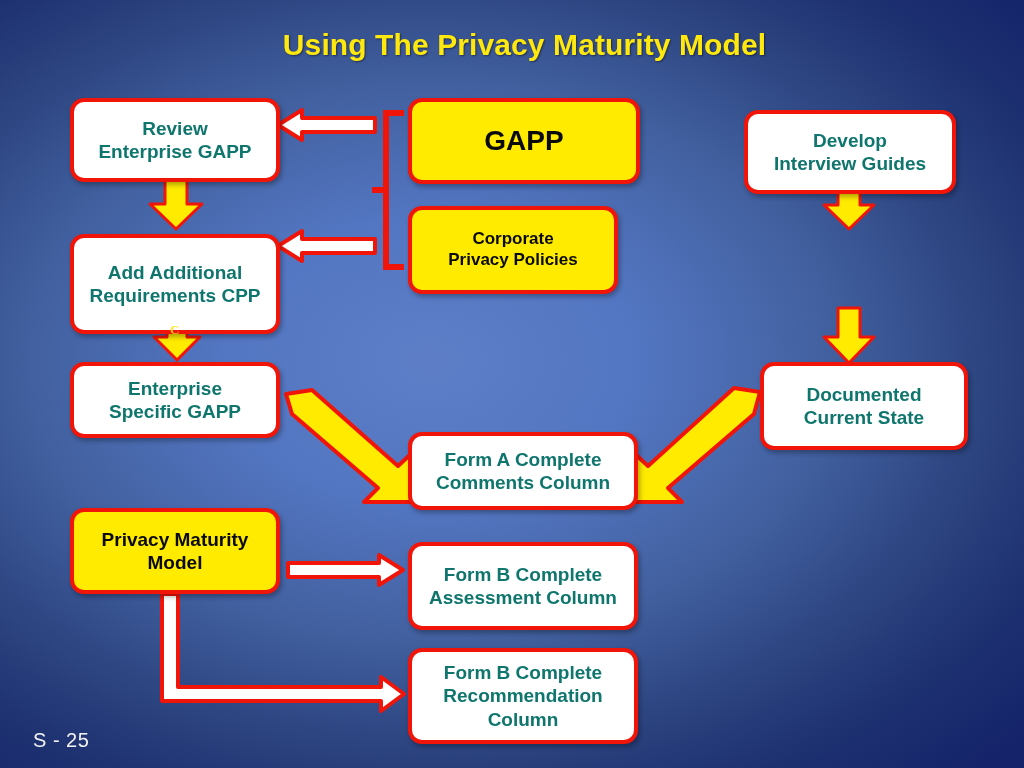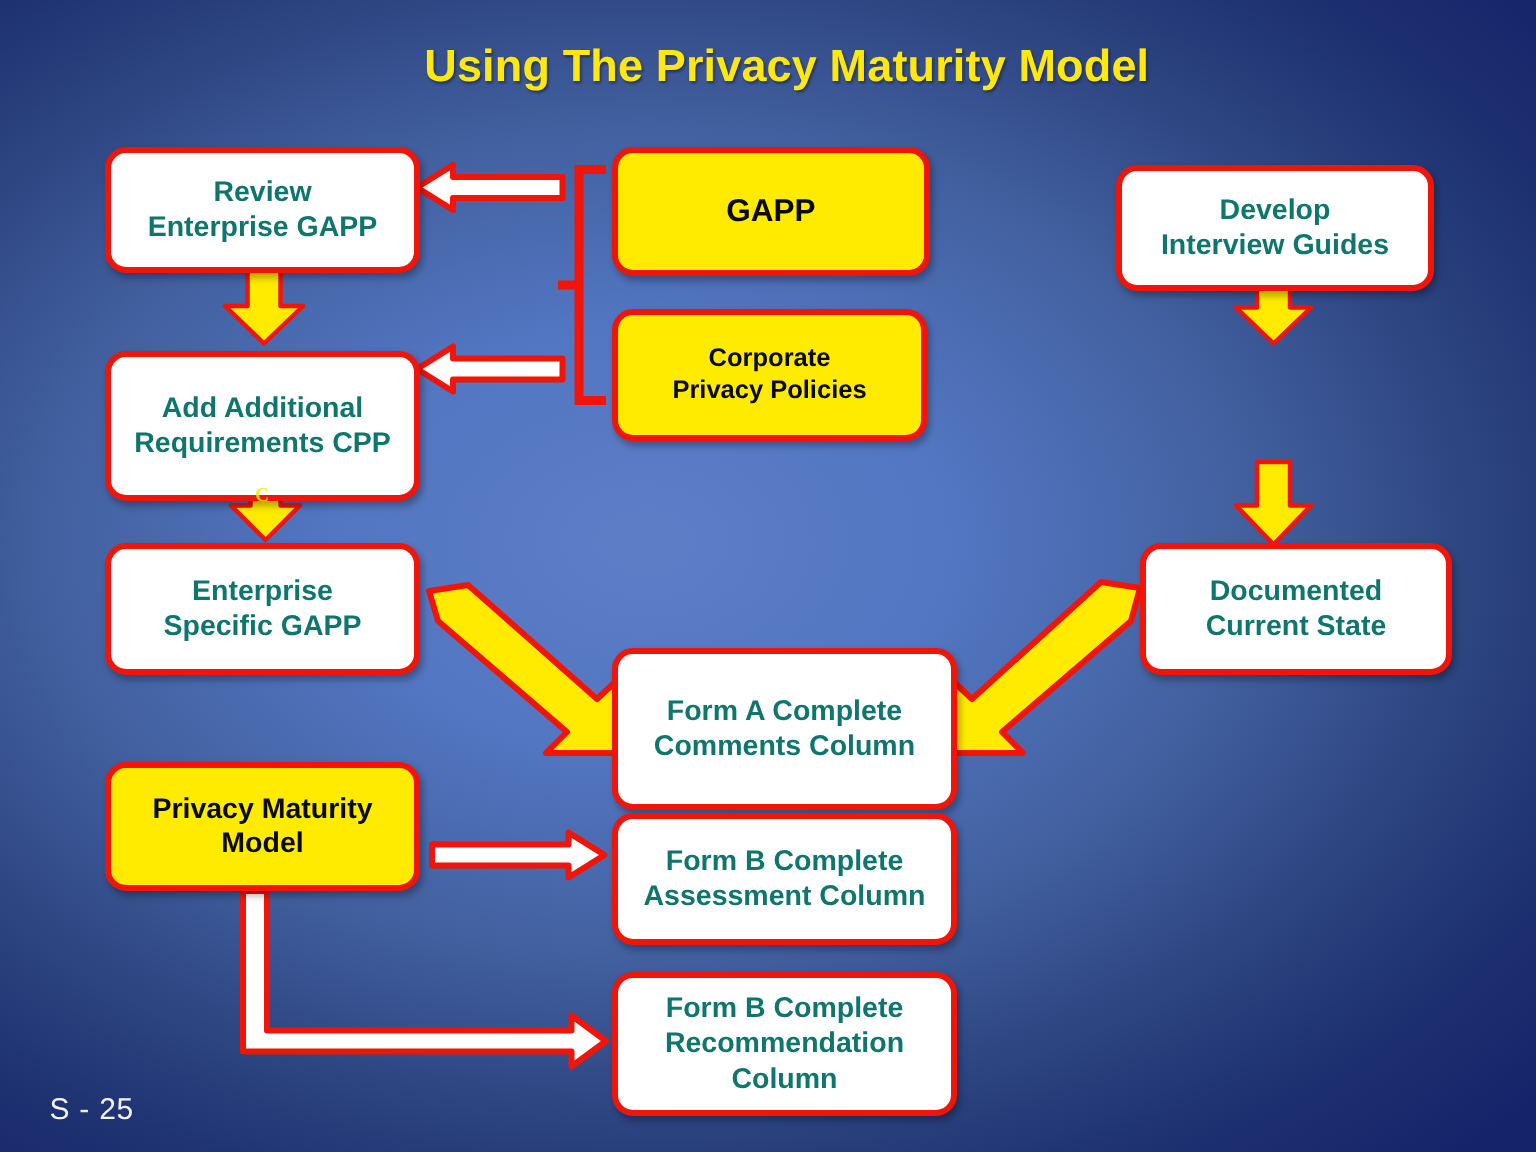--- a/index.html
+++ b/index.html
@@ -166,40 +166,40 @@
   <div class="box white" style="left:70px; top:98px; width:210px; height:84px; font-size:19px;">
     <span>Review
 Enterprise GAPP</span>
   </div>
 
   <div class="box white" style="left:70px; top:234px; width:210px; height:100px; font-size:19px;">
     <span>Add Additional
 Requirements CPP</span>
   </div>
 
-  <div class="box white" style="left:70px; top:362px; width:210px; height:88px; font-size:19px;">
+  <div class="box white" style="left:70px; top:362px; width:210px; height:76px; font-size:19px;">
     <span>Enterprise
 Specific GAPP</span>
   </div>
 
   <div class="box yellow" style="left:70px; top:508px; width:210px; height:86px; font-size:19px;">
     <span>Privacy Maturity
 Model</span>
   </div>
 
-  <div class="box yellow" style="left:408px; top:98px; width:212px; height:86px; font-size:21px;justify-content:flex-end;">
+  <div class="box yellow" style="left:408px; top:98px; width:232px; height:86px; font-size:28px;justify-content:flex-end;">
     <span>GAPP</span>
   </div>
 
   <div class="box yellow" style="left:408px; top:206px; width:210px; height:88px; font-size:17px;">
     <span>Corporate
 Privacy Policies</span>
   </div>
 
-  <div class="box white" style="left:408px; top:432px; width:230px; height:108px; font-size:19px;">
+  <div class="box white" style="left:408px; top:432px; width:230px; height:78px; font-size:19px;">
     <span>Form A Complete
 Comments Column</span>
   </div>
 
   <div class="box white" style="left:408px; top:542px; width:230px; height:88px; font-size:19px;">
     <span>Form B Complete
 Assessment Column</span>
   </div>
 
   <div class="box white" style="left:408px; top:648px; width:230px; height:96px; font-size:19px;">

